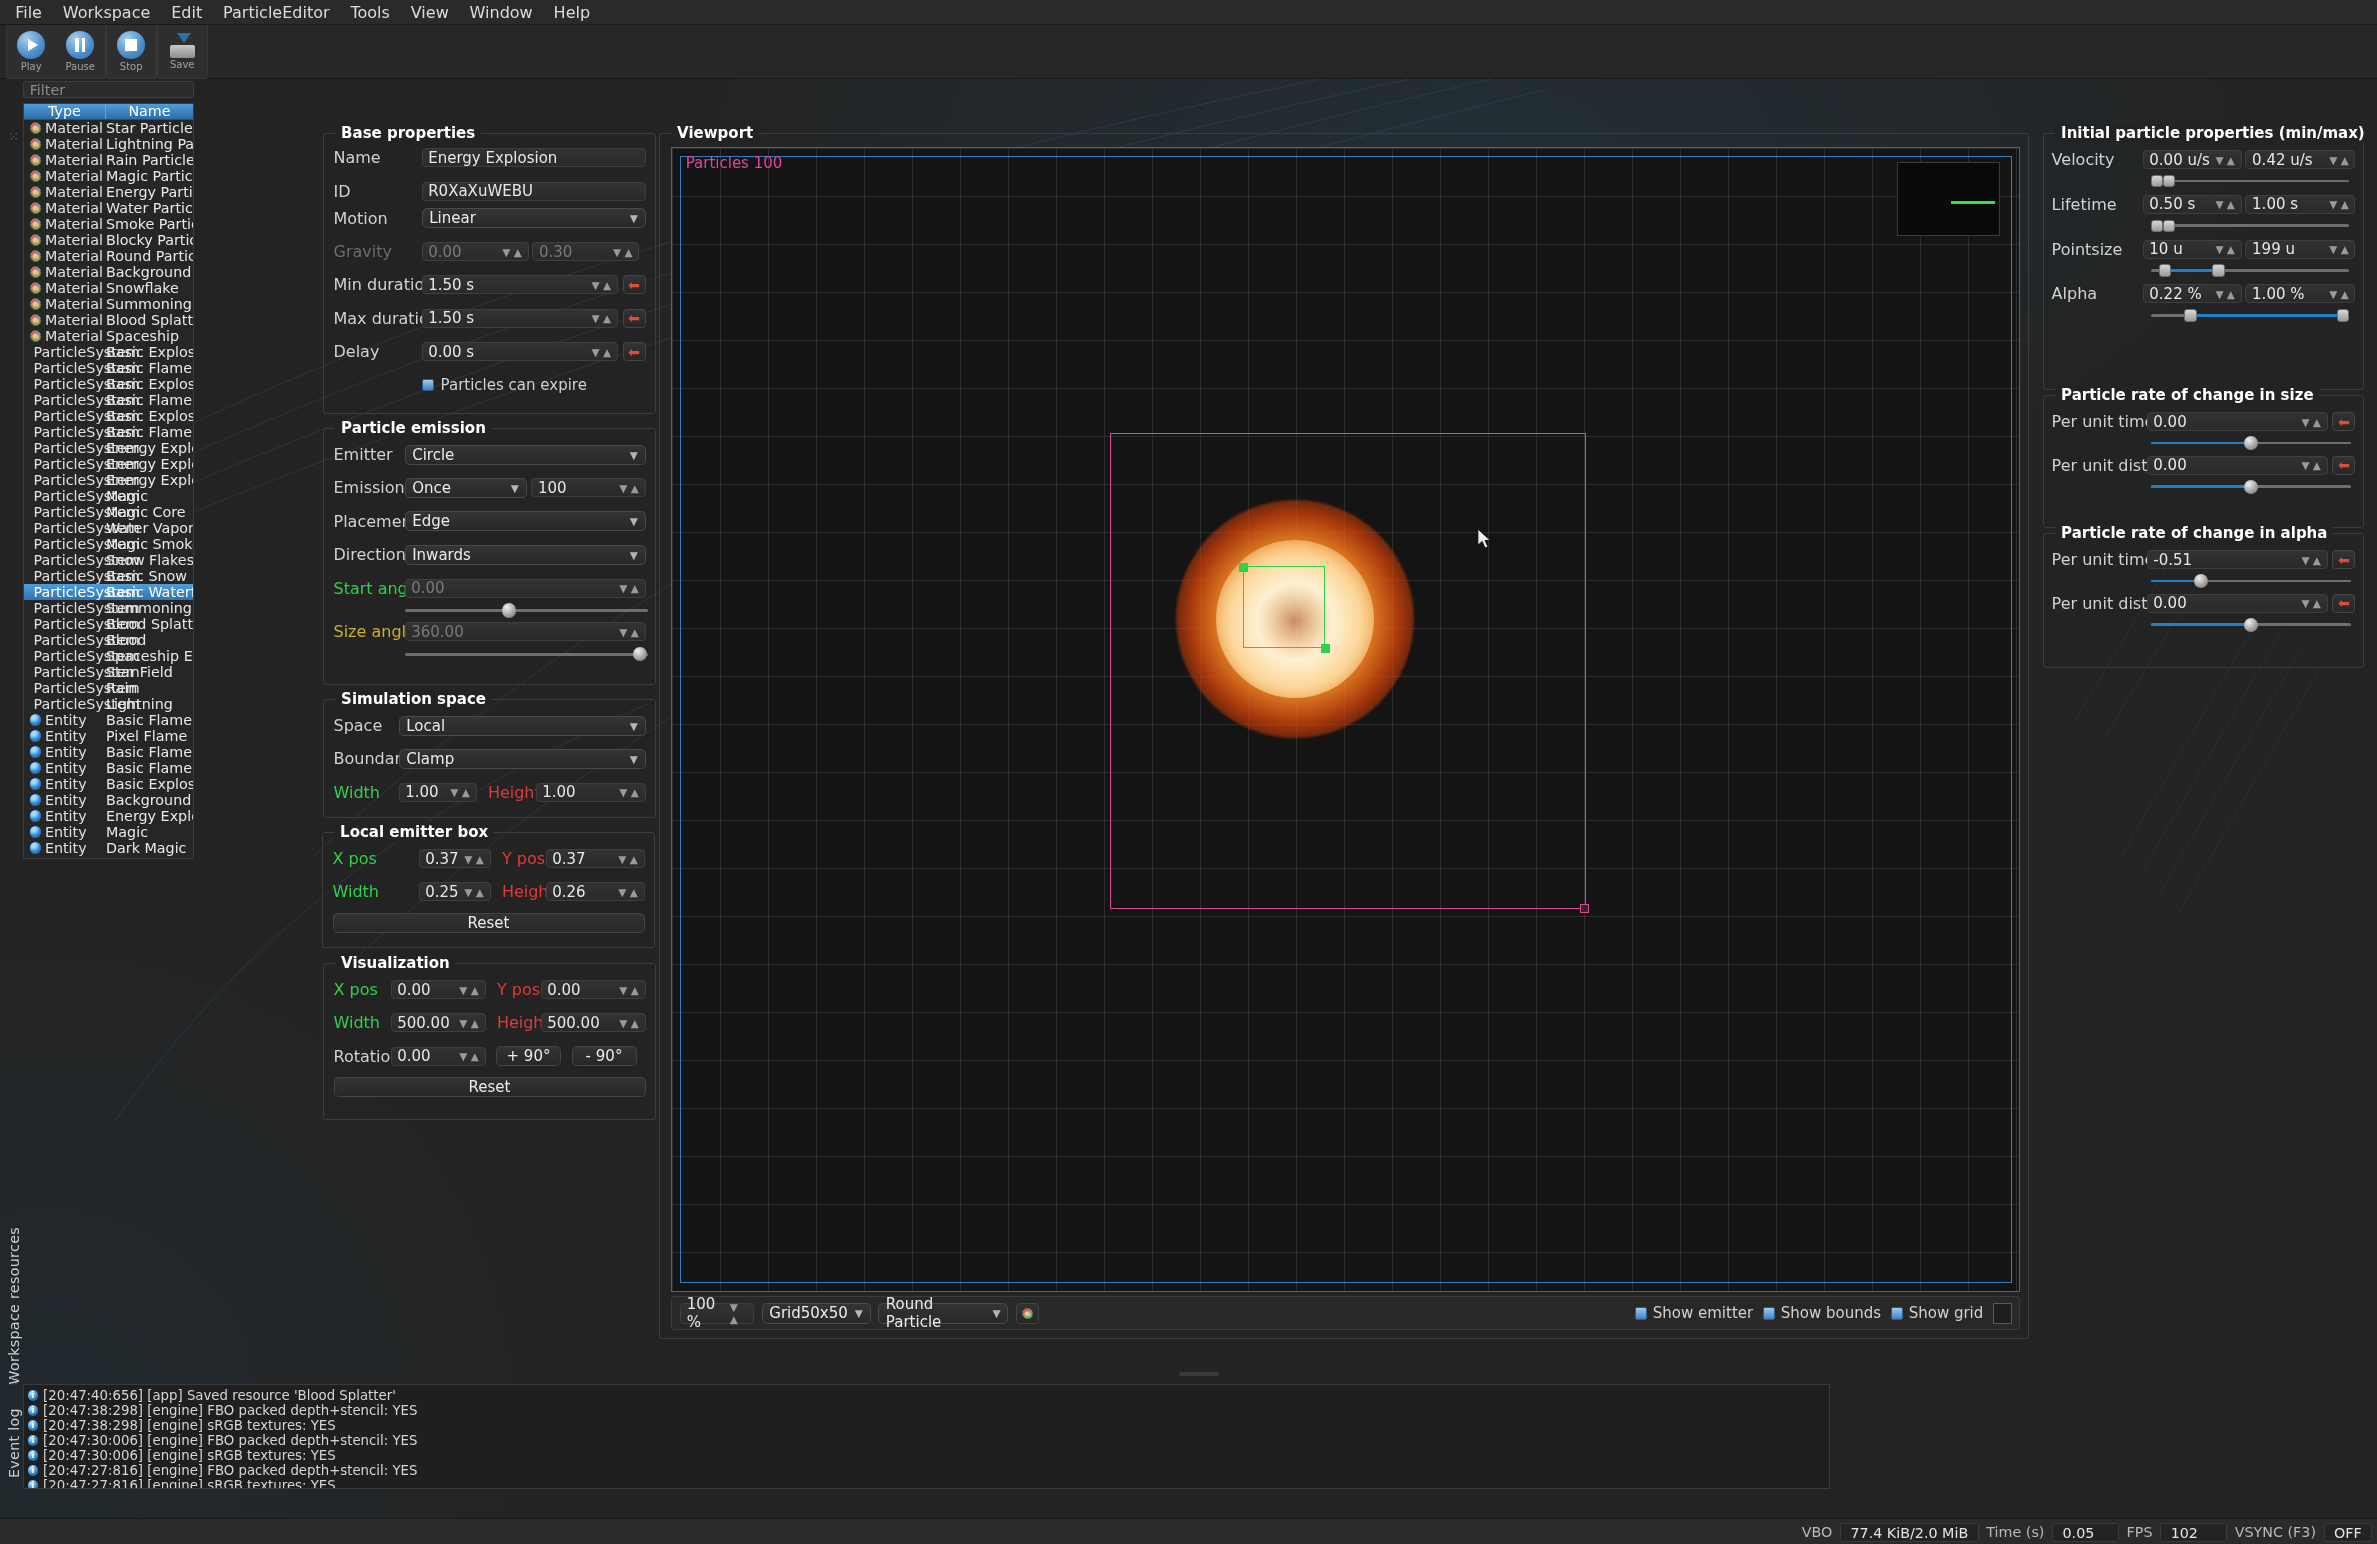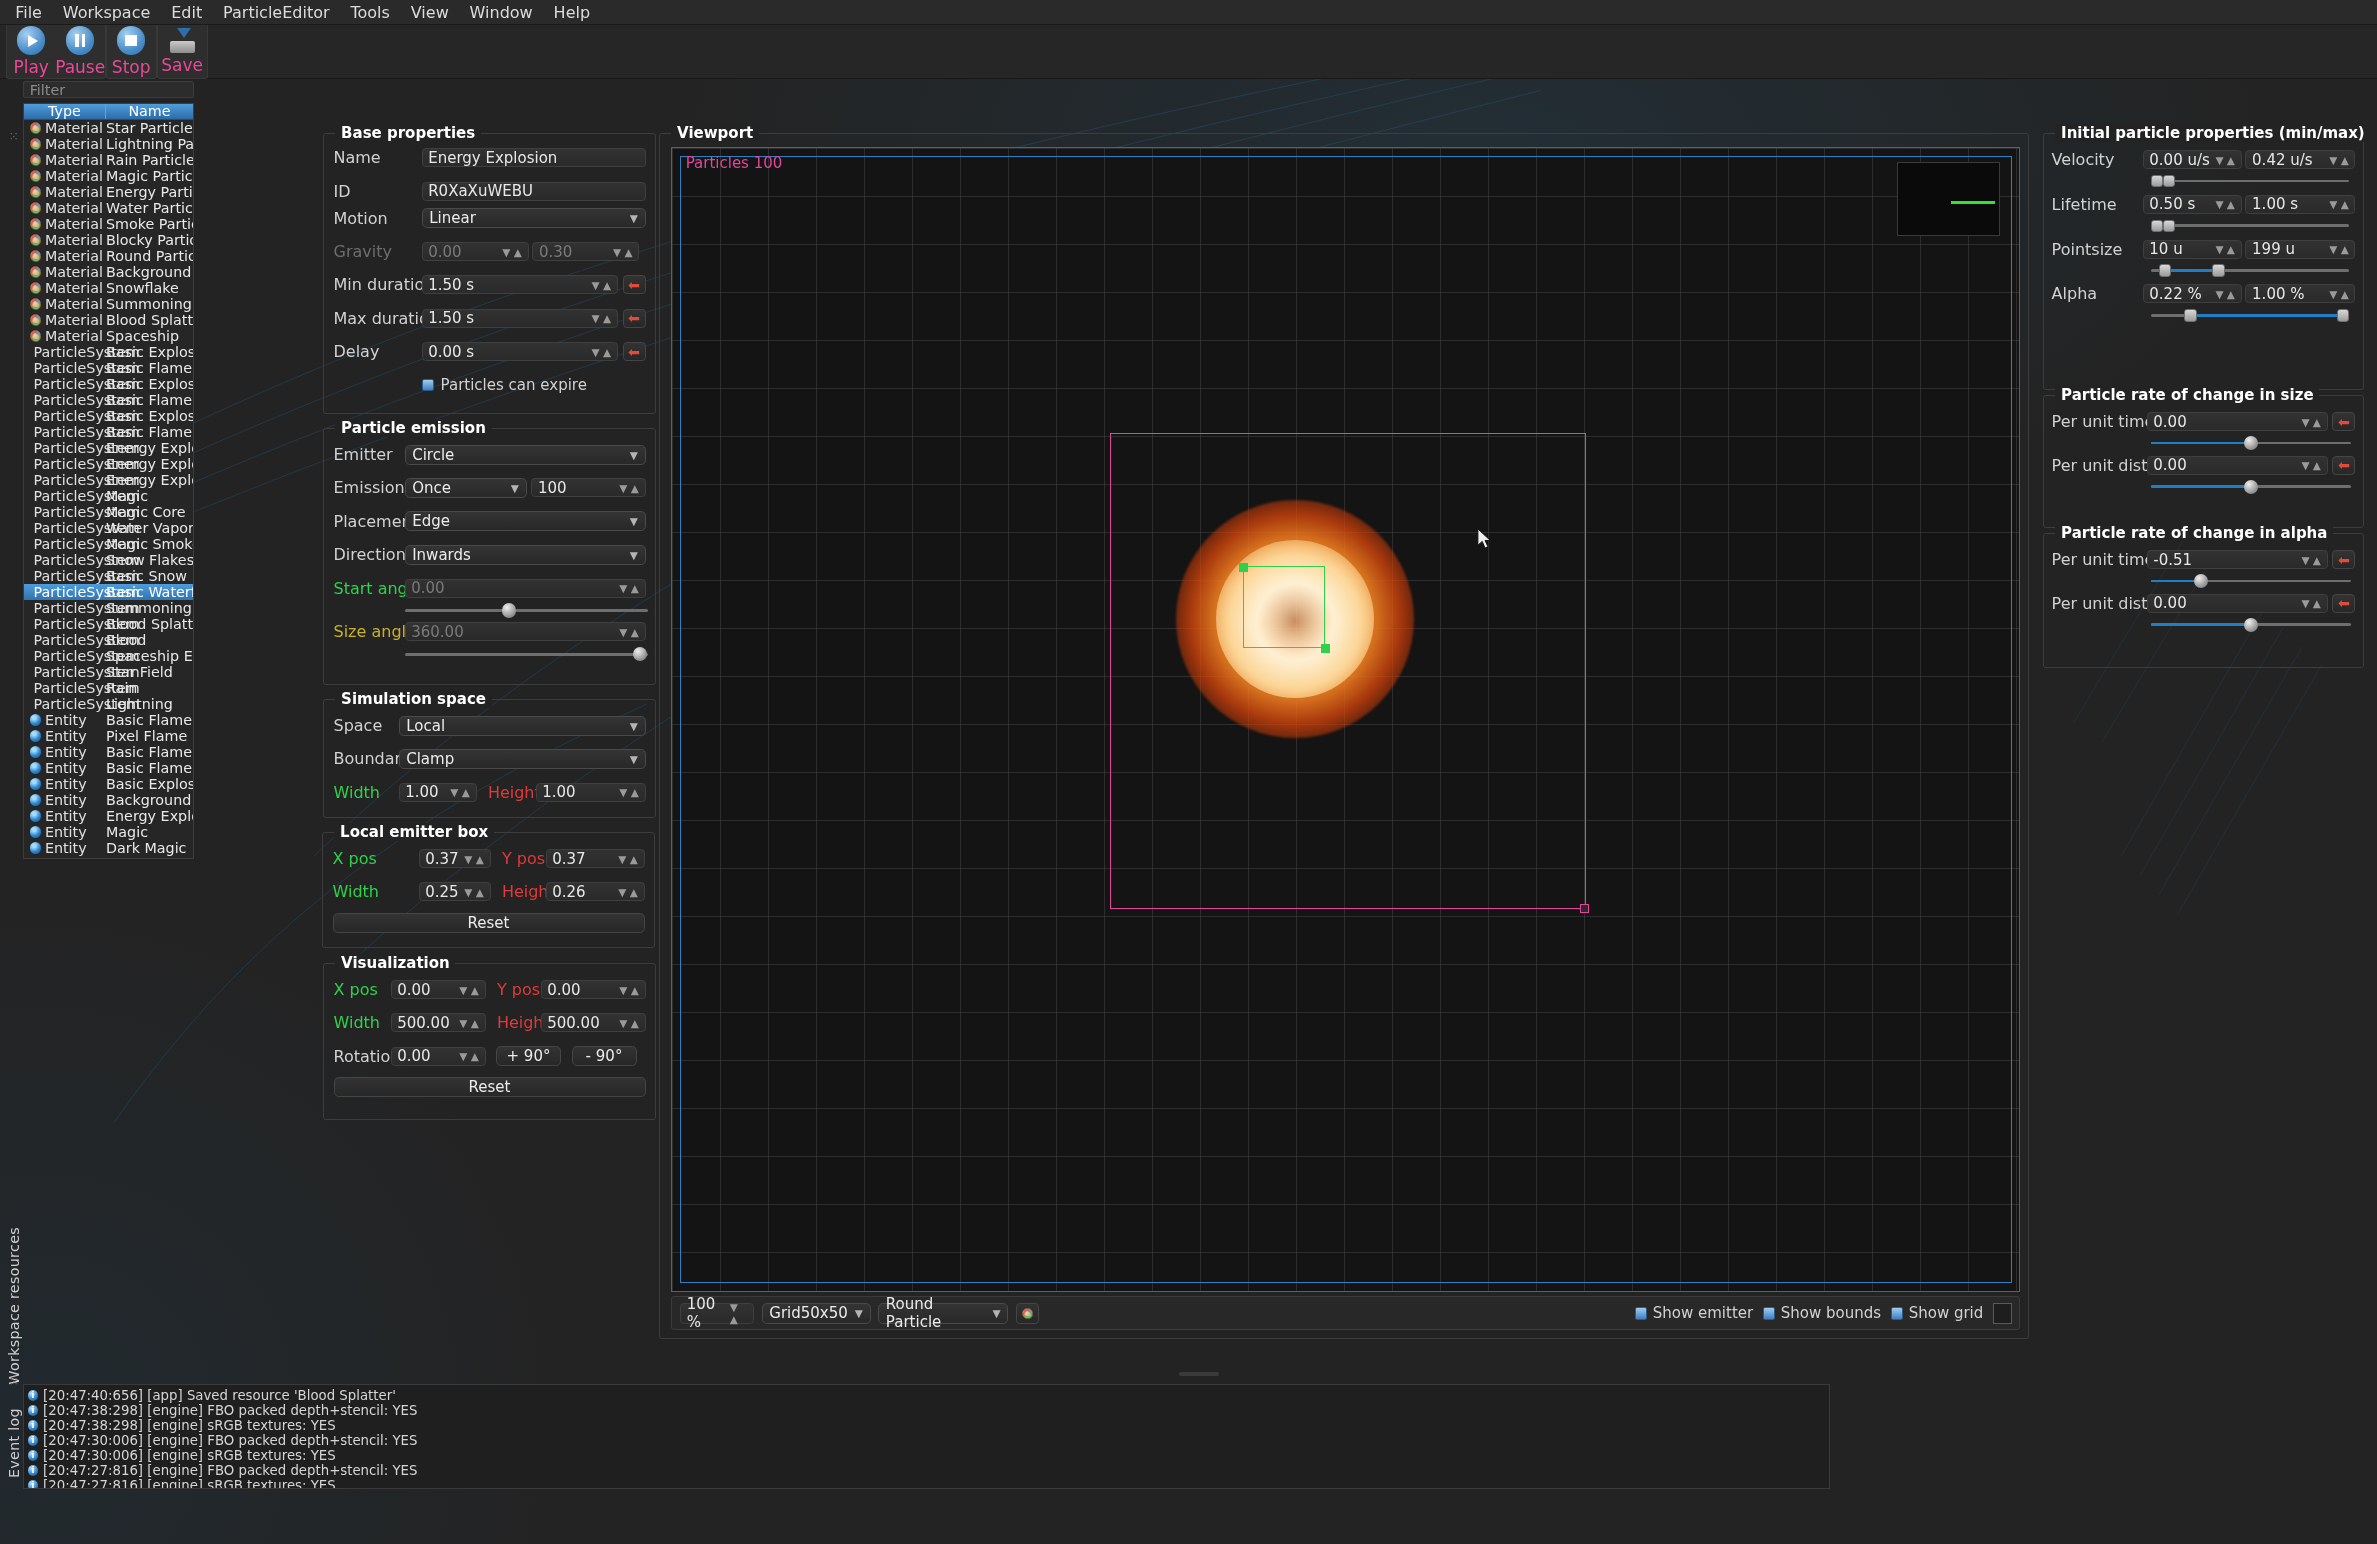--- a/index.html
+++ b/index.html
@@ -25,21 +25,21 @@
     border-bottom:1px solid #111;}
   
   .menubar{ height:25px; background:#2a2a2a; display:flex; align-items:center; padding-left:5.7px; gap:1.9px;
     position:relative; z-index:5; border-bottom:1px solid #1a1a1a;}
   .menuitem{ padding:2.9px 9.5px; font-size:16px; color:#dcdcdc; white-space:nowrap;}
   
   .toolbar{ height:54px; background:#262626; display:flex; align-items:flex-start; gap:0px; padding-left:5.7px;
      position:relative; z-index:5; border-bottom:1px solid #181818;}
   .tbgroup{ display:flex; background:#2e2e2e; border:1px solid #383838; border-top:none; border-radius:0 0 2.9px 2.9px;}
   .tbbtn{ width:49px; height:53px; display:flex; flex-direction:column; align-items:center; justify-content:center; gap:1.9px;}
-  .tbbtn .lbl{ font-size:17px; color:#ec4899;}
+  .tbbtn .lbl{ font-size:10px; color:#a3a3a3;}
   .circbtn{ width:28.5px; height:28.5px; border-radius:50%; background:radial-gradient(circle at 35% 28%, #a6cff0, #4a8ec9 60%, #2f6fa8);
     display:flex; align-items:center; justify-content:center;}
   .tri{ width:0;height:0;border-left:10.5px solid #fff;border-top:6.7px solid transparent;border-bottom:6.7px solid transparent; margin-left:3.8px;}
   .pausebars{ display:flex; gap:2.9px;}
   .pausebars i{ display:block; width:3.8px;height:13.3px;background:#fff;}
   .sq{ width:11.4px;height:11.4px;background:#fff;}
   .saveicon{ width:28.5px;height:25px; position:relative;}
   .saveicon .tray{ position:absolute; bottom:0; left:1.9px; width:25px;height:12.4px;
      background:linear-gradient(#c9c9c9,#8d8d8d); border-radius:1.9px;}
   .saveicon .arrow{ position:absolute; top:0; left:8.6px; width:0;height:0;
@@ -1034,15 +1034,33 @@
           <span class="infoicon">i</span>
           <span>[20:47:27:816] [engine] FBO packed depth+stencil: YES</span>
         </div>
         <div class="logline">
           <span class="infoicon">i</span>
           <span>[20:47:27:816] [engine] sRGB textures: YES</span>
         </div>
       </div>
   </div>
 
+  <div class="statusbar">
+    <div class="stcell">
+      <span class="stlab">VBO</span>
+      <span class="stval">77.4 KiB/2.0 MiB</span>
+    </div>
+    <div class="stcell">
+      <span class="stlab">Time (s)</span>
+      <span class="stval">0.05</span>
+    </div>
+    <div class="stcell">
+      <span class="stlab">FPS</span>
+      <span class="stval">102</span>
+    </div>
+    <div class="stcell">
+      <span class="stlab">VSYNC (F3)</span>
+      <span class="stval" style="min-width:46px">OFF</span>
+    </div>
+  </div>
 
 </div>
 
 
 </body></html>

